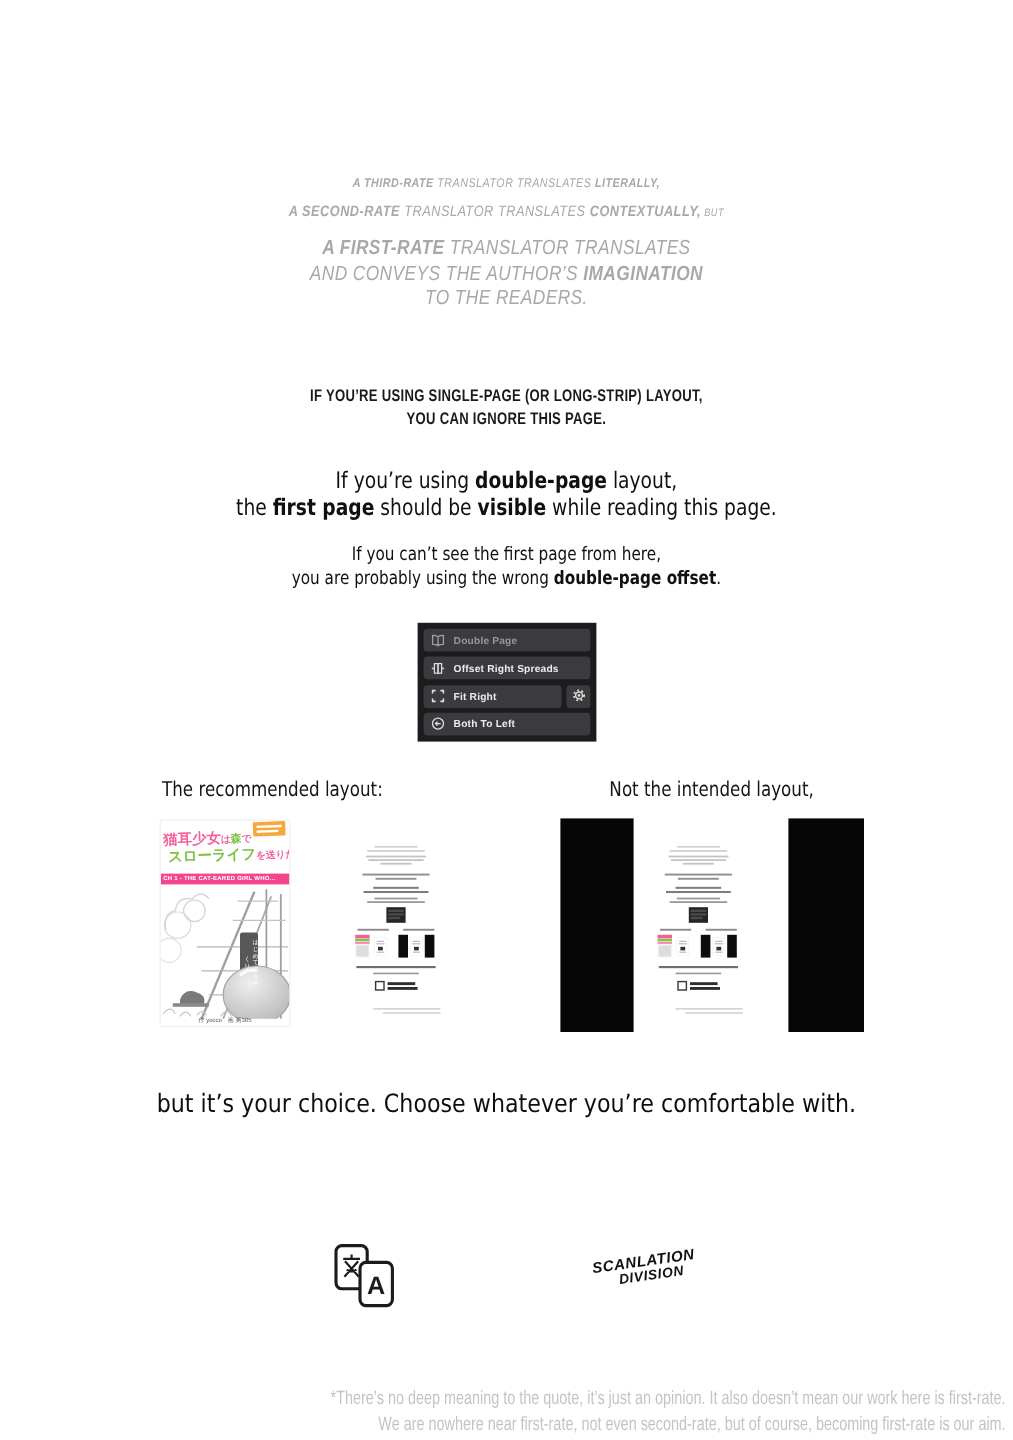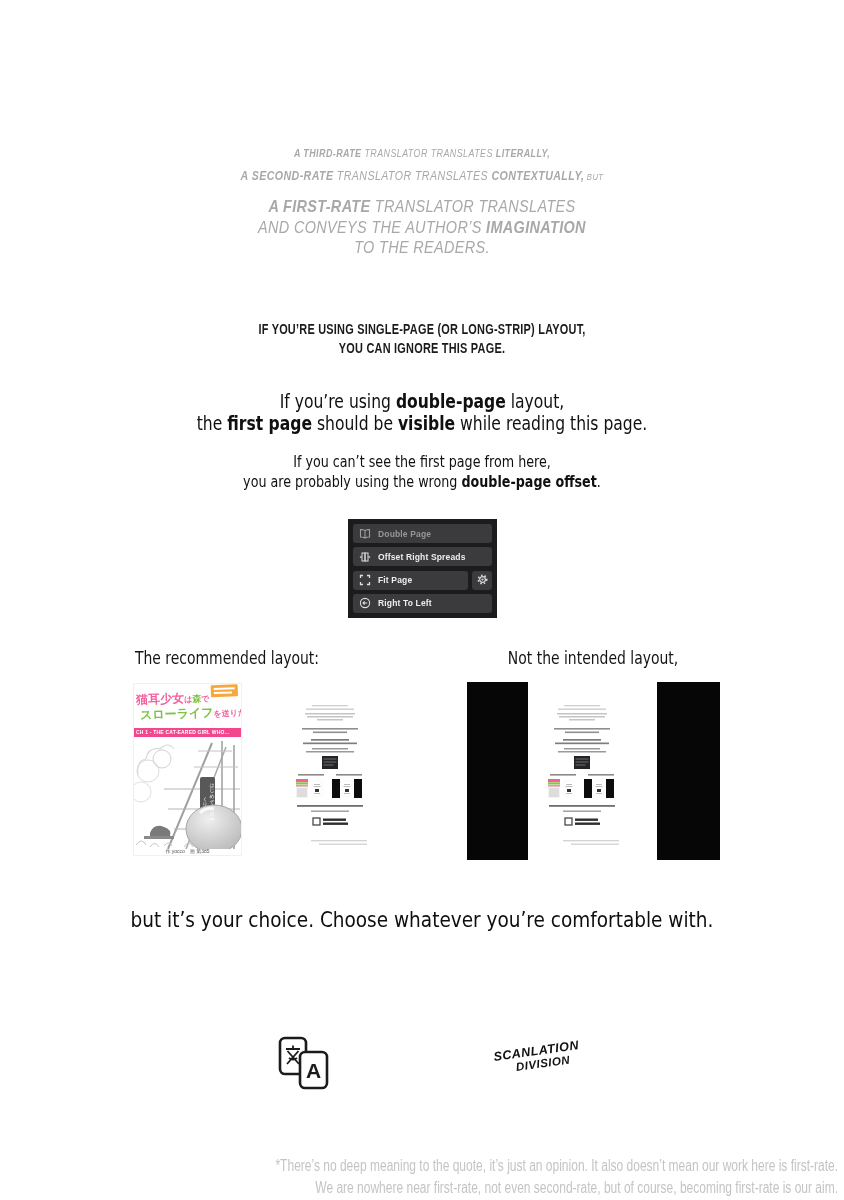--- a/index.html
+++ b/index.html
@@ -198,41 +198,41 @@
         <span class="mlabel">Offset Right Spreads</span>
       </button>
     </div>
     <div class="menu-row">
       <button class="menu-btn">
         <span class="mi">
           <svg viewBox="0 0 12 12" width="12" height="12">
               <path d="M1.5 4 V1.5 H4 M8 1.5 H10.5 V4 M10.5 8 V10.5 H8 M4 10.5 H1.5 V8" fill="none" stroke="#dedee2" stroke-width="1.3"></path>
             </svg>
         </span>
-        <span class="mlabel">Fit Page</span>
+        <span class="mlabel">Fit Right</span>
       </button>
       <button class="gear-btn">
         <span>
           <svg viewBox="0 0 12 12" width="11" height="11">
               <circle cx="6" cy="6" r="3.1" fill="none" stroke="#d8d8d8" stroke-width="1.3"></circle>
               <circle cx="6" cy="6" r="4.6" fill="none" stroke="#d8d8d8" stroke-width="1.7" stroke-dasharray="1.7 2.2"></circle>
               <circle cx="6" cy="6" r="1.2" fill="#d8d8d8"></circle>
             </svg>
         </span>
       </button>
     </div>
     <div class="menu-row">
       <button class="menu-btn">
         <span class="mi">
           <svg viewBox="0 0 12 12" width="12" height="12">
               <circle cx="6" cy="6" r="4.6" fill="none" stroke="#dedee2" stroke-width="1.1"></circle>
               <path d="M8.2 6 H4.2 M5.6 4.4 L4 6 L5.6 7.6" fill="none" stroke="#dedee2" stroke-width="1.1"></path>
             </svg>
         </span>
-        <span class="mlabel">Right To Left</span>
+        <span class="mlabel">Both To Left</span>
       </button>
     </div>
   </div>
 
   <div class="abs lay-label lab-left">The recommended layout:</div>
   <div class="abs lay-label lab-right">Not the intended layout,</div>
 
   <div class="abs ex-left">
     <div class="cover">
       <div class="cv-l1">

